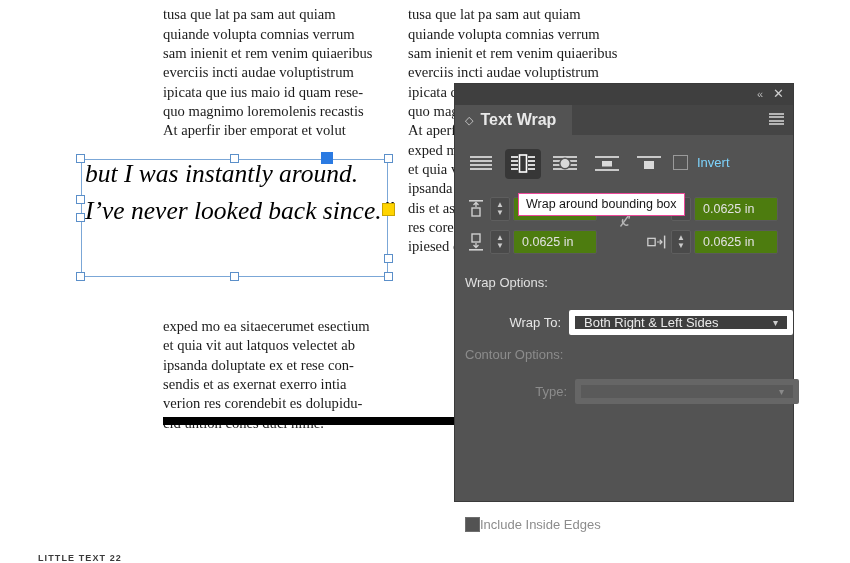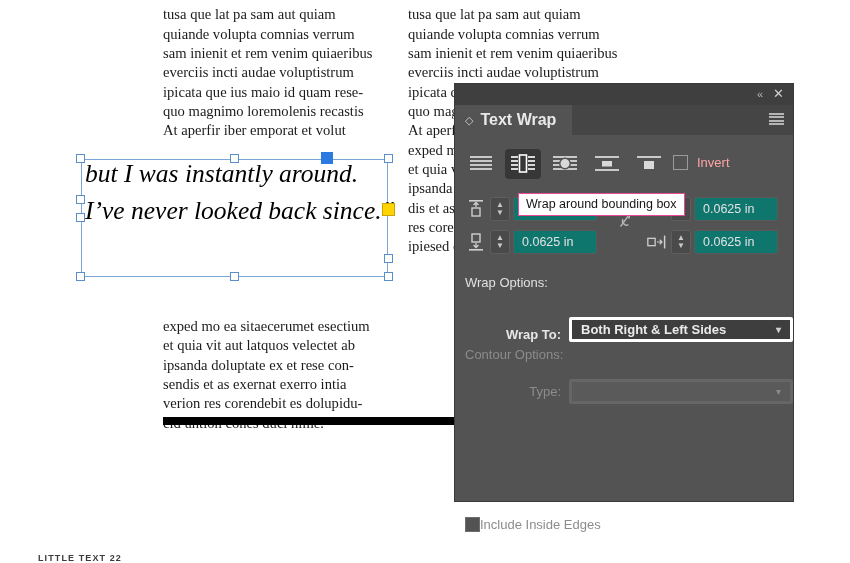--- a/index.html
+++ b/index.html
@@ -139,21 +139,21 @@
   #invert-wrap {
     position:absolute; left:218px; top:20px;
     display:flex; align-items:center; gap:9px;
   }
   .chk {
     width:15px; height:15px;
     border:1px solid #9a9a9a;
     background:#535353;
   }
   .chk.disabled { border-color:#6e6e6e; }
-  #invert-label { font-size:13px; color:#fca5a5; }
+  #invert-label { font-size:13px; color:#7dd3fc; }
 
   
   .offset-row { position:absolute; display:flex; align-items:center; }
   #offset-row-top { left:10px; top:62px; }
   #offset-row-bottom { left:10px; top:95px; }
   #offset-row-right { left:191px; top:95px; }
   #offset-row-left-hidden { left:191px; top:62px; }
 
   .off-icon { width:22px; height:24px; display:flex; align-items:center; justify-content:center; }
   .stepper {
@@ -163,21 +163,21 @@
     border-radius:2px;
     display:flex; flex-direction:column;
     align-items:center; justify-content:center;
     gap:2px;
     margin-left:3px;
   }
   .stepper span { font-size:8px; color:#cbcbcb; line-height:6px; }
   .numfield {
     margin-left:3px;
     width:84px; height:24px;
-    background:#0f766e;
+    background:#4d7c0f;
     border:1px solid #5a5a5a;
     border-radius:2px;
     display:flex; align-items:center;
     padding-left:8px;
     font-size:12.5px;
     color:#e2e2e2;
     text-align:right;
   }
   #chain-icon {
     position:absolute; left:161px; top:72px;
@@ -197,51 +197,51 @@
     white-space:nowrap;
     z-index:40;
   }
 
   
   #wrap-options-label {
     position:absolute; left:10px; top:140px;
     font-size:13px; color:#e0e0e0;
   }
   #wrapto-row {
-    position:absolute; left:10px; top:182px;
-    display:flex; align-items:flex-end;font-weight:bold;
+    position:absolute; left:10px; top:175px;
+    display:flex; align-items:center;
   }
   #wrapto-label {
     width:96px; text-align:right;
     font-size:13px; color:#e6e6e6;
   }
   .select {
     margin-left:8px;
     width:224px; height:25px;
     background:#3e3e3e;
-    border:3px solid #ffffff;
+    border:6px solid #ffffff;
     border-radius:2px;
     display:flex; align-items:center; justify-content:space-between;
     padding:0 9px 0 9px;
     font-size:13px; color:#eaeaea;
   }
   .select.disabled {
     background:#5a5a5a;
     border-color:#666;
     color:#7c7c7c;
   }
   .caret { font-size:10px; color:#cfcfcf; }
   .caret.dim { color:#8a8a8a; }
 
   #contour-options-label {
     position:absolute; left:10px; top:212px;
     font-size:13px; color:#8c8c8c;
   }
   #type-row {
-    position:absolute; left:10px; top:244px;
+    position:absolute; left:16px; top:244px;
     display:flex; align-items:center;
   }
   #type-label {
     width:96px; text-align:right;
     font-size:13px; color:#8c8c8c;
   }
 
   #include-inside {
     position:absolute; left:10px; top:382px;
     display:flex; align-items:center; gap:0;

